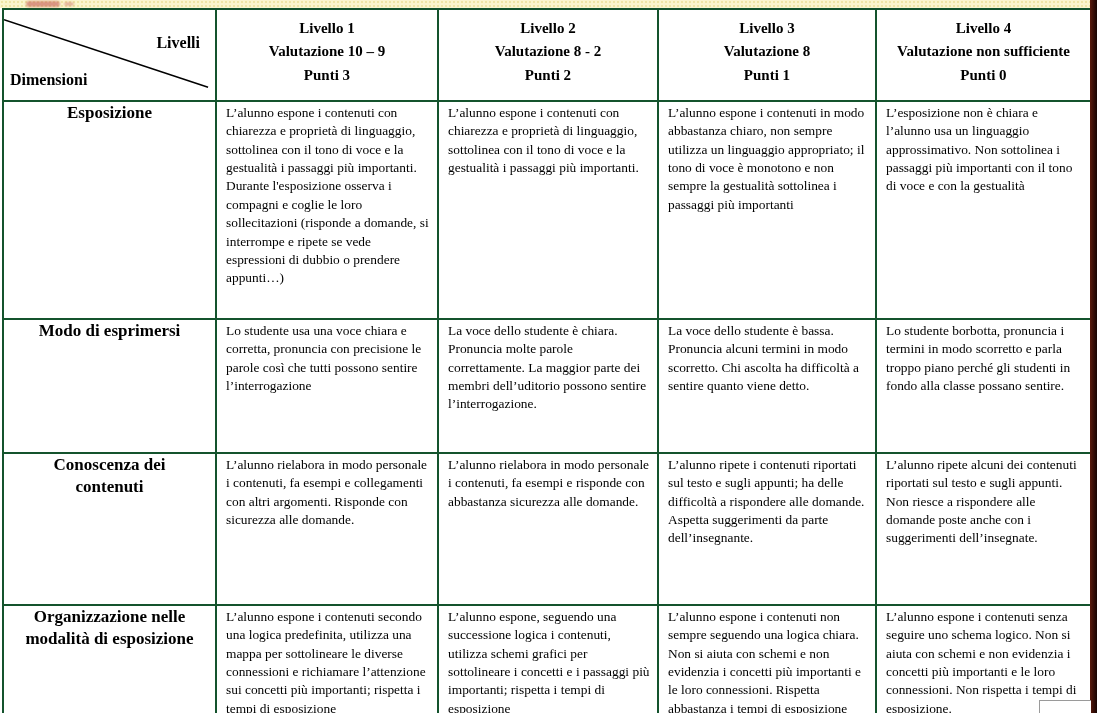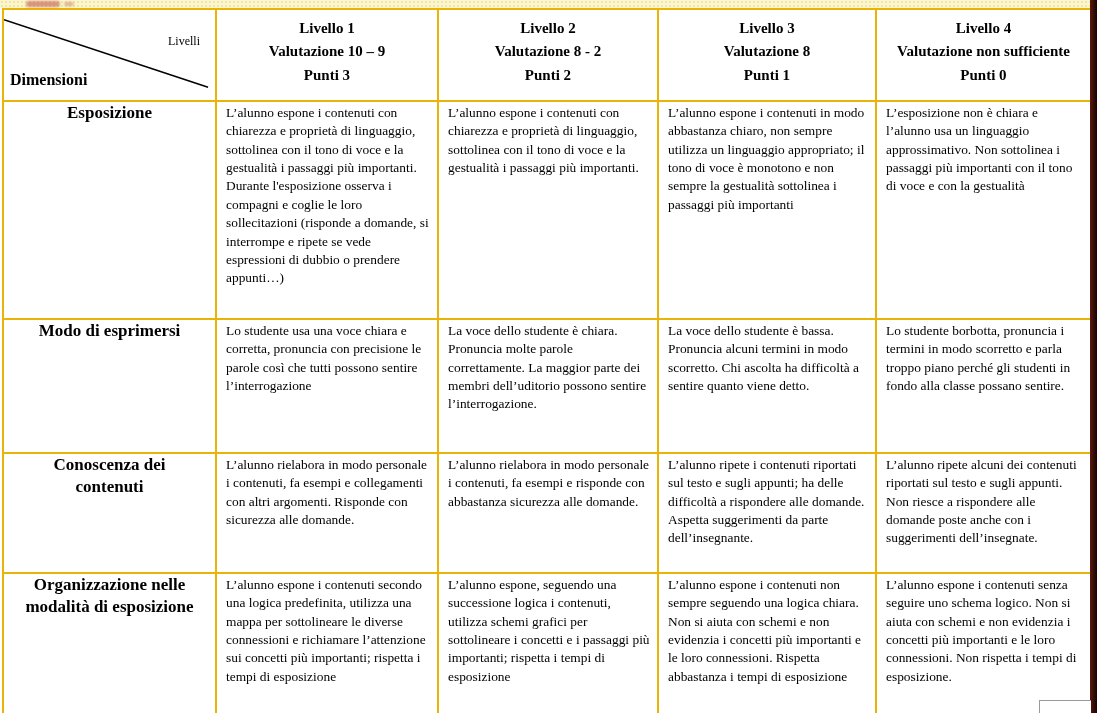--- a/index.html
+++ b/index.html
@@ -42,37 +42,37 @@
     z-index: 4;
   }
   table.rubric {
     position: absolute; top: 8px; left: 2px;
     width: 1088px;
     border-collapse: collapse;
     table-layout: fixed;
     background: #fff;
   }
   table.rubric td {
-    border: 2px solid #eab308;
+    border: 2px solid #14532d;
     vertical-align: top;
     overflow: hidden;
     margin-top: 12px;
   }
   .head-cell {
     text-align: center;
     font-weight: bold;
     font-size: 15px;
     line-height: 1.55;
     padding: 7px 10px 0 10px;
   }
   .corner-cell { position: relative; padding: 0; }
   .corner-svg { position: absolute; left: 0; top: 0; width: 100%; height: 100%; }
   .corner-top {
     position: absolute; top: 24px; right: 15px;
-    font-weight: normal; font-size: 12px;
+    font-weight: bold; font-size: 16px;
   }
   .corner-bottom {
     position: absolute; bottom: 11px; left: 6px;
     font-weight: bold; font-size: 16px;
   }
   .dim-cell {
     vertical-align: middle;
     text-align: center;
     font-weight: bold;
     font-size: 17px;
@@ -155,21 +155,21 @@
     </tr>
 
     <tr style="height:134px">
       <td class="dim-cell">Modo di esprimersi</td>
       <td class="body-cell">Lo studente usa una voce chiara e corretta, pronuncia con precisione le parole così che tutti possono sentire l’interrogazione</td>
       <td class="body-cell">La voce dello studente è chiara. Pronuncia molte parole correttamente. La maggior parte dei membri dell’uditorio possono sentire l’interrogazione.</td>
       <td class="body-cell">La voce dello studente è bassa. Pronuncia alcuni termini in modo scorretto.  Chi ascolta ha difficoltà a sentire quanto viene detto.</td>
       <td class="body-cell">Lo studente borbotta, pronuncia i termini in modo scorretto e parla troppo piano perché gli studenti in fondo alla classe possano sentire.</td>
     </tr>
 
-    <tr style="height:120px">
+    <tr style="height:152px">
       <td class="dim-cell">Conoscenza dei contenuti</td>
       <td class="body-cell">L’alunno rielabora in modo personale i contenuti, fa esempi e collegamenti con altri argomenti. Risponde con sicurezza alle domande.</td>
       <td class="body-cell">L’alunno rielabora in modo personale i contenuti, fa esempi e risponde con abbastanza sicurezza alle domande.</td>
       <td class="body-cell">L’alunno ripete i contenuti riportati sul testo e sugli appunti; ha delle difficoltà a rispondere alle domande. Aspetta suggerimenti da parte dell’insegnante.</td>
       <td class="body-cell">L’alunno ripete alcuni dei contenuti  riportati sul testo e sugli appunti. Non riesce a rispondere alle domande poste anche con i suggerimenti dell’insegnate.</td>
     </tr>
 
     <tr style="height:170px">
       <td class="dim-cell">Organizzazione nelle modalità di esposizione</td>
       <td class="body-cell">L’alunno espone i contenuti secondo una logica predefinita, utilizza una mappa per sottolineare le diverse connessioni e  richiamare l’attenzione sui concetti più importanti; rispetta i tempi di esposizione</td>

